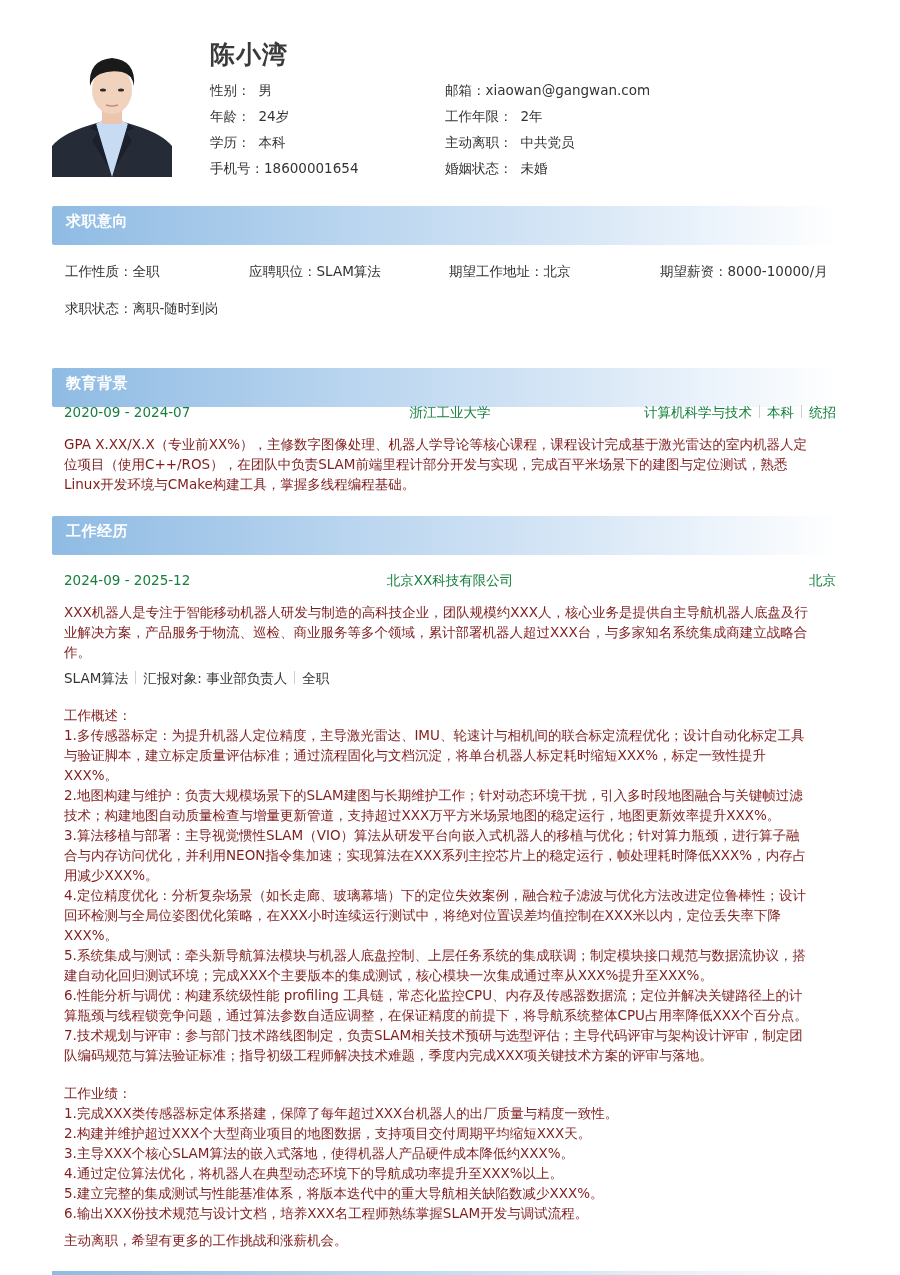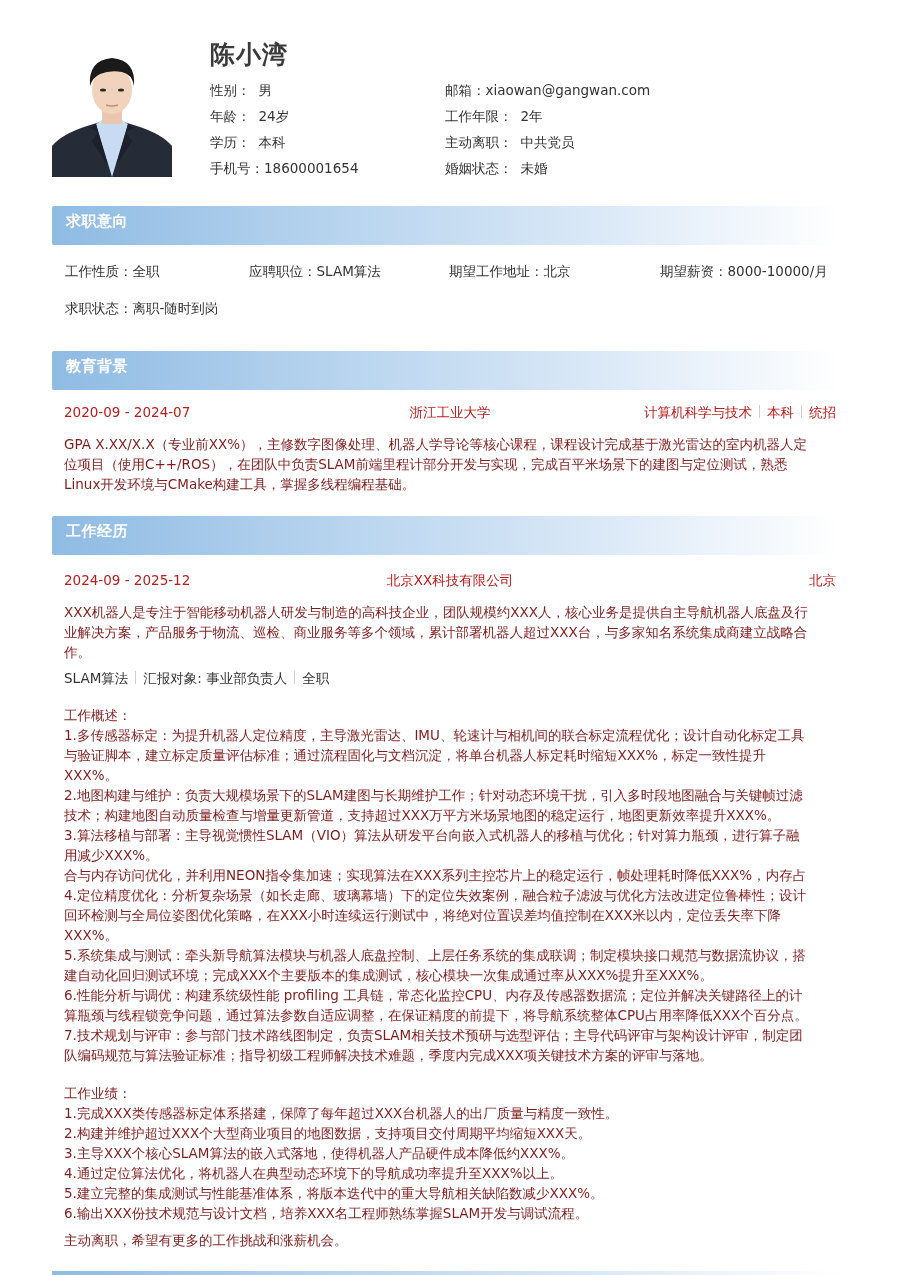--- a/index.html
+++ b/index.html
@@ -36,21 +36,21 @@
   .bottom-bar {
     position: absolute; left: 52px; top: 1271px; width: 788px; height: 4px;
     background: linear-gradient(90deg, #8fbbe3 0%, #b6d3ee 35%, #dbe9f7 70%, #ffffff 100%);
   }
 
   .obj-row { position: absolute; left: 65px; font-size: 13.5px; color: #333; white-space: nowrap; }
   .obj-item { position: absolute; top: 0; white-space: nowrap; }
   .lbl { color: #333; }
   .val { margin-left: 8px; }
 
-  .meta-row { position: absolute; left: 64px; width: 772px; height: 20px; font-size: 13.5px; color: #b91c1c; }
+  .meta-row { position: absolute; left: 64px; width: 772px; height: 20px; font-size: 13.5px; color: #15803d; }
   .meta-row .l { position: absolute; left: 0; top: 0; }
   .meta-row .c { position: absolute; left: 0; right: 0; top: 0; text-align: center; }
   .meta-row .r { position: absolute; right: 0; top: 0; }
   .sep { display: inline-block; width: 1px; height: 13px; background: #cfcfcf; margin: 0 7px; vertical-align: -1px; }
 
   .para {
     position: absolute; left: 64px; width: 774px;
     font-size: 13.5px; line-height: 20px; color: #7f1d1d; text-align: justify;
   }
   .para div { white-space: nowrap; }
@@ -111,21 +111,21 @@
 <div class="obj-row" style="top:263px; width:775px; height:20px;">
   <span class="obj-item" style="left:0;"><span class="lbl">工作性质：</span><span>全职</span></span>
   <span class="obj-item" style="left:184px;"><span class="lbl">应聘职位：</span><span>SLAM算法</span></span>
   <span class="obj-item" style="left:384px;"><span class="lbl">期望工作地址：</span><span>北京</span></span>
   <span class="obj-item" style="left:595px;"><span class="lbl">期望薪资：</span><span>8000-10000/月</span></span>
 </div>
 <div class="obj-row" style="top:300px;">
   <span><span class="lbl">求职状态：</span><span>离职-随时到岗</span></span>
 </div>
 
-<div class="section-bar" style="top:351px;padding-left:17px;">
+<div class="section-bar" style="top:368px;padding-left:17px;">
   <span class="title">教育背景</span>
 </div>
 
 <div class="meta-row" style="top:404px;">
   <span class="l">2020-09 - 2024-07</span>
   <span class="c">浙江工业大学</span>
   <span class="r"><span>计算机科学与技术</span><span class="sep"></span><span>本科</span><span class="sep"></span><span>统招</span></span>
 </div>
 
 <div class="para" style="top:434px;">
@@ -155,22 +155,22 @@
 </div>
 
 <div class="para" style="top:705px;">
   <div>工作概述：</div>
   <div>1.多传感器标定：为提升机器人定位精度，主导激光雷达、IMU、轮速计与相机间的联合标定流程优化；设计自动化标定工具</div>
   <div>与验证脚本，建立标定质量评估标准；通过流程固化与文档沉淀，将单台机器人标定耗时缩短XXX%，标定一致性提升</div>
   <div>XXX%。</div>
   <div>2.地图构建与维护：负责大规模场景下的SLAM建图与长期维护工作；针对动态环境干扰，引入多时段地图融合与关键帧过滤</div>
   <div>技术；构建地图自动质量检查与增量更新管道，支持超过XXX万平方米场景地图的稳定运行，地图更新效率提升XXX%。</div>
   <div>3.算法移植与部署：主导视觉惯性SLAM（VIO）算法从研发平台向嵌入式机器人的移植与优化；针对算力瓶颈，进行算子融</div>
+  <div>合与内存访问优化，并利用NEON指令集加速；实现算法在XXX系列主控芯片上的稳定运行，帧处理耗时降低XXX%，内存占</div>
   <div>用减少XXX%。</div>
-  <div>合与内存访问优化，并利用NEON指令集加速；实现算法在XXX系列主控芯片上的稳定运行，帧处理耗时降低XXX%，内存占</div>
   <div>4.定位精度优化：分析复杂场景（如长走廊、玻璃幕墙）下的定位失效案例，融合粒子滤波与优化方法改进定位鲁棒性；设计</div>
   <div>回环检测与全局位姿图优化策略，在XXX小时连续运行测试中，将绝对位置误差均值控制在XXX米以内，定位丢失率下降</div>
   <div>XXX%。</div>
   <div>5.系统集成与测试：牵头新导航算法模块与机器人底盘控制、上层任务系统的集成联调；制定模块接口规范与数据流协议，搭</div>
   <div>建自动化回归测试环境；完成XXX个主要版本的集成测试，核心模块一次集成通过率从XXX%提升至XXX%。</div>
   <div>6.性能分析与调优：构建系统级性能 profiling 工具链，常态化监控CPU、内存及传感器数据流；定位并解决关键路径上的计</div>
   <div>算瓶颈与线程锁竞争问题，通过算法参数自适应调整，在保证精度的前提下，将导航系统整体CPU占用率降低XXX个百分点。</div>
   <div>7.技术规划与评审：参与部门技术路线图制定，负责SLAM相关技术预研与选型评估；主导代码评审与架构设计评审，制定团</div>
   <div>队编码规范与算法验证标准；指导初级工程师解决技术难题，季度内完成XXX项关键技术方案的评审与落地。</div>
 </div>

